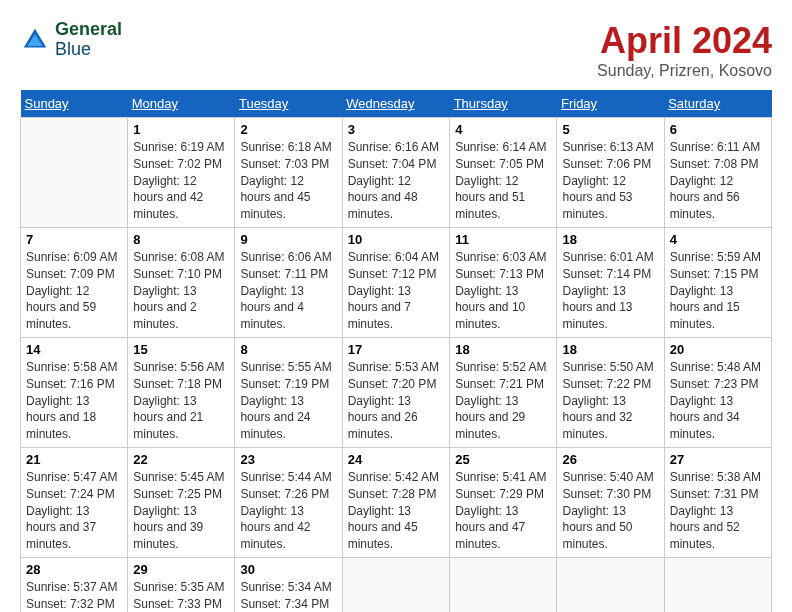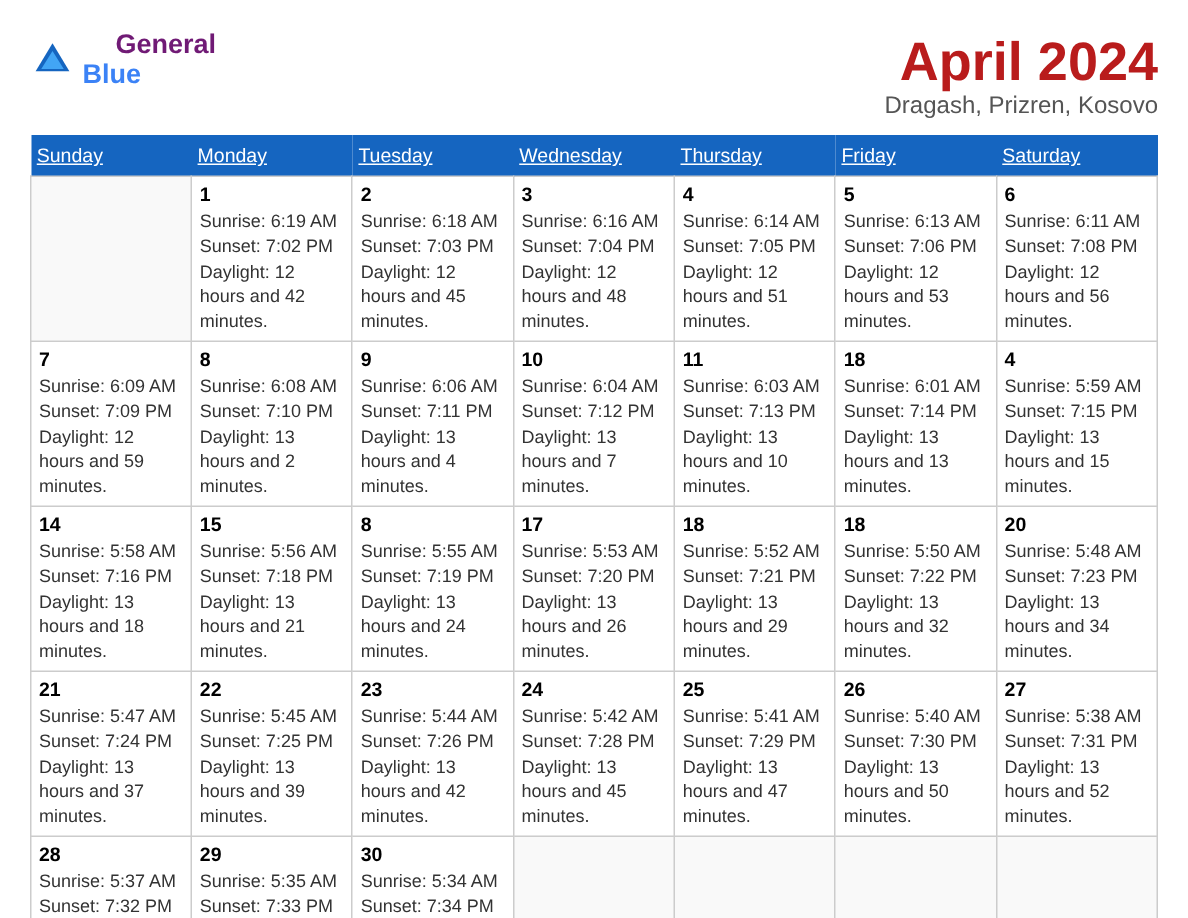--- a/index.html
+++ b/index.html
@@ -21,27 +21,26 @@
       align-items: center;
     }
     .logo-text {
       display: flex;
       flex-direction: column;
       line-height: 1.1;
     }
     .logo-general {
       font-size: 18px;
       font-weight: bold;
-      color: #701a75;
-      margin-left: 22px;
+      color: #14532d;
     }
     .logo-blue {
       font-size: 18px;
-      font-weight: bold;
-      color: #3b82f6;
+      font-weight: normal;
+      color: #0c4a6e;
     }
     .logo-icon {
       width: 30px;
       height: 30px;
       margin-right: 5px;
     }
     .title-block {
       text-align: right;
     }
     .month-title {
@@ -99,21 +98,21 @@
       <polygon points="20,5 35,30 5,30" fill="#1565c0"></polygon>
       <polygon points="20,12 30,28 10,28" fill="#42a5f5"></polygon>
     </svg>
     <div class="logo-text">
       <span class="logo-general">General</span>
       <span class="logo-blue">Blue</span>
     </div>
   </div>
   <div class="title-block">
     <div class="month-title">April 2024</div>
-    <div class="location">Dragash, Prizren, Kosovo</div>
+    <div class="location">Sunday, Prizren, Kosovo</div>
   </div>
 </div>
 
 <table class="calendar">
   <thead>
     <tr>
     <th>Sunday</th>
         <th>Monday</th>
         <th>Tuesday</th>
         <th>Wednesday</th>

